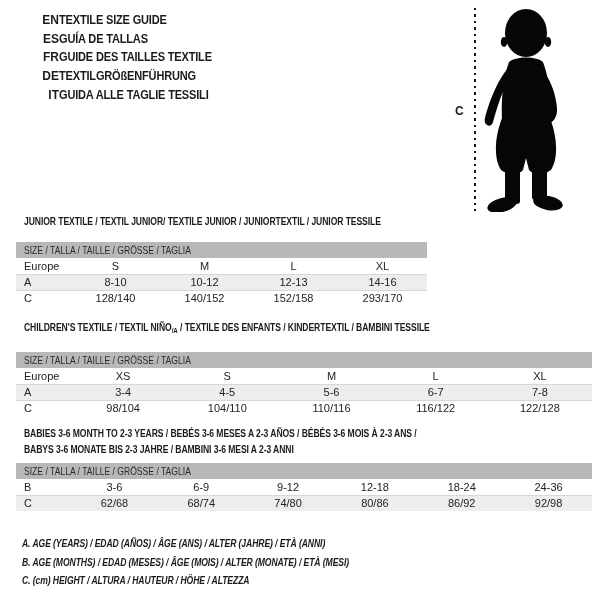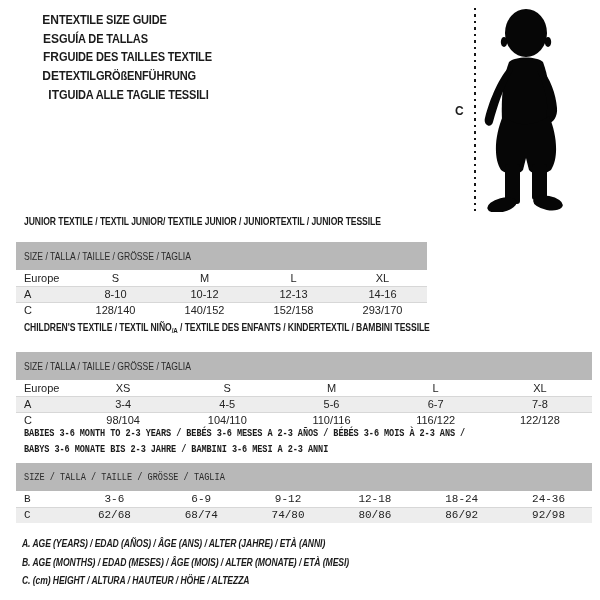--- a/index.html
+++ b/index.html
@@ -18,33 +18,33 @@
   .measure-line{
     position:absolute;left:474px;top:8px;width:2px;height:203px;
     background:repeating-linear-gradient(to bottom,#161616 0 2.5px,transparent 2.5px 6.5px);
   }
   .figure-label{position:absolute;left:455px;top:104px;font-size:12px;font-weight:bold;}
   .baby-svg{position:absolute;left:480px;top:6px;width:92px;height:206px;}
   
   .table-section{position:absolute;left:16px;}
   #sec-0{top:213px;}
   #sec-1{top:319px;}
-  #sec-2{top:425px;font-family:Liberation Mono, monospace;}
+  #sec-2{top:425px;}
   .sec-title{margin:0 0 13px 8px;}
   #sec-2 .sec-title{margin-bottom:6px;}
   .title-line{
     font-weight:bold;font-size:11px;line-height:16px;white-space:nowrap;
     letter-spacing:-0.1px;transform:scaleX(0.78);transform-origin:0 50%;
   }
   .title-line .sub{font-size:8px;vertical-align:-2px;}
   table{border-collapse:collapse;table-layout:fixed;font-size:11px;color:#232323;}
   #sec-0 table{width:411px;}
   #sec-1 table,#sec-2 table{width:576px;}
   .size-bar td{
-    background:var(--hdr-bg,#b8b8b8);height:28px;padding:0 0 0 8px;
+    background:var(--hdr-bg,#b8b8b8);height:16px;padding:0 0 0 8px;
     font-size:11px;color:#2a2a2a;margin-left:6px;
   }
   .bar-text{display:inline-block;transform:scaleX(0.78);transform-origin:0 50%;white-space:nowrap;}
   tr.data{height:16px;}
   tr.data td{border-bottom:1px solid var(--row-line,#d7d7d7);}
   tr.data:last-child td{border-bottom:none;}
   tr.shaded td{background:var(--row-bg,#ededed);}
   td.lbl{text-align:left;padding-left:8px;}
   td.val{text-align:center;}
   

